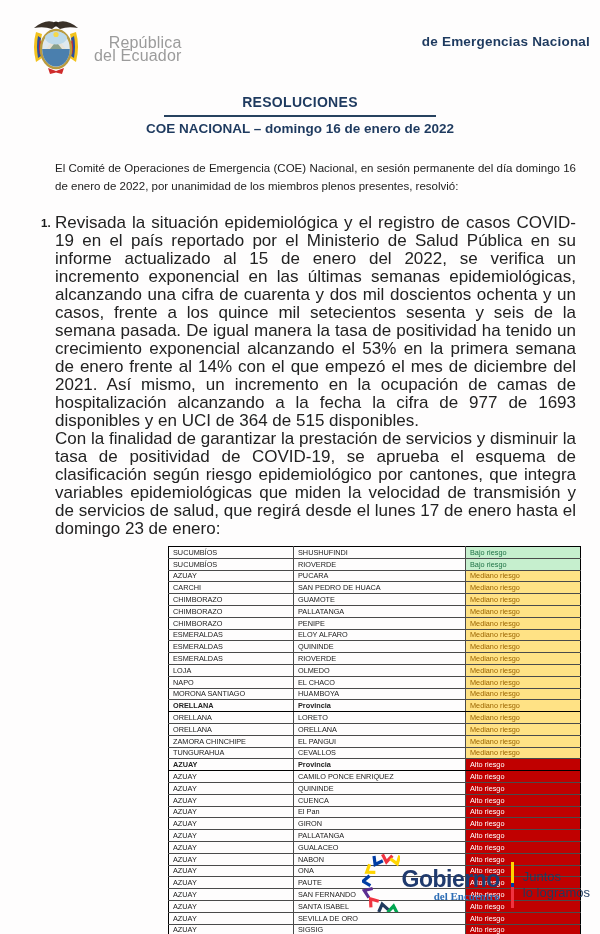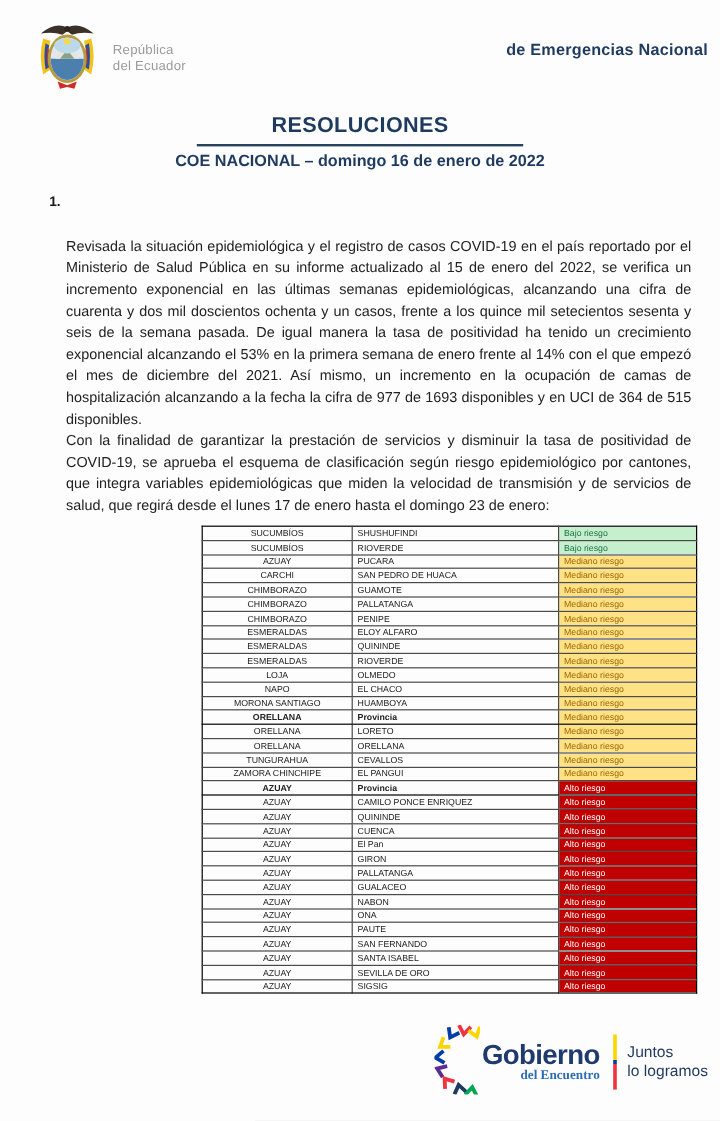--- a/index.html
+++ b/index.html
@@ -6,50 +6,50 @@
   html,body { background:#e9e9e9; }
   body { font-family:"Liberation Sans", sans-serif; }
   .page {
     position:relative; width:600px; height:934px; margin:0 auto;
     background:#fefdfd; overflow:hidden; color:#1a1a1a;
   }
   
   .header { display:flex; justify-content:space-between; align-items:flex-start;
     padding:16px 10px 0 24px; }
   .logo-block { display:flex; align-items:center; gap:6px; }
-  .logo-text { color:#9b9b9b; font-size:11px; line-height:13px; letter-spacing:.2px; }
+  .logo-text { color:#9b9b9b; font-size:16px; line-height:13px; letter-spacing:.2px;text-align:right; }
   .org-title { text-align:right; color:#1e3a5f; font-weight:bold; font-size:13.5px;
     line-height:16.5px; padding-top:18px; letter-spacing:.2px; }
   
   .titles { text-align:center; margin-top:12px; }
-  .title-main { color:#1e3a5f; font-weight:bold; font-size:18px; letter-spacing:.3px; }
+  .title-main { color:#1e3a5f; font-weight:bold; font-size:14px; letter-spacing:.3px; }
   .title-rule { width:272px; border:none; border-top:2px solid #27425f; margin:5px auto 4px auto; }
   .title-sub { color:#1e3a5f; font-weight:bold; font-size:13.5px; }
   
   .doc-body { padding:0 24px 0 55px; }
   .intro { margin-top:23px; font-size:11.5px; line-height:18px; text-align:justify; color:#222; }
   .list-item { display:flex; margin-top:19px; }
   .list-num { font-weight:bold; font-size:11.5px; line-height:18px; width:14px; flex:0 0 14px;
     margin-left:-14px; }
-  .list-text { font-size:12px; line-height:18px; text-align:justify; color:#222;margin-top:36px; }
+  .list-text { font-size:17px; line-height:18px; text-align:justify; color:#222; }
   .list-text p + p { margin-top:0; }
   
   .risk-table-wrap { margin:8px 0 0 113px; }
   table.risk-table { border-collapse:collapse; table-layout:fixed; width:412px;
     font-size:7.3px; }
   table.risk-table td { border:1px solid #4a4a4a; padding:0 4px; height:11.8px;
     line-height:9px; overflow:hidden; white-space:nowrap; color:#222; }
   table.risk-table col.c1 { width:125px; }
   table.risk-table col.c2 { width:172px; }
   table.risk-table col.c3 { width:115px; }
   table.risk-table td.risk { text-align:left; font-weight:normal; }
   tr.provincia-row td { font-weight:bold; border-top:1.6px solid #000; border-bottom:1.6px solid #000; }
   table.risk-table tr:first-child td { border-top:1.6px solid #000; }
   table.risk-table tr:last-child td { border-bottom:1.6px solid #000; }
-  table.risk-table td:first-child { border-left:1.6px solid #000;text-align:center; }
+  table.risk-table td:first-child { border-left:1.6px solid #000; }
   table.risk-table td:last-child { border-right:1.6px solid #000; }
   
   .footer { position:absolute; right:10px; bottom:22px; display:flex; align-items:center; }
   .brand-chevrons { width:38px; height:58px; margin-right:2px; margin-top:-4px; }
   .brand-text { text-align:center; }
   .brand-name { color:#1f3a6e; font-weight:bold; font-size:23px; line-height:22px; letter-spacing:-.5px; }
   .brand-sub { color:#2d6db5; font-weight:bold; font-size:11px; line-height:12px; text-align:right;font-family:Liberation Serif, serif; }
   .brand-divider { width:3px; height:46px; margin:0 9px 0 11px;
     background:linear-gradient(to bottom, #ffd500 0 46%, #003da5 46% 54%, #ef3340 54% 100%); }
   .brand-tagline { color:#1e3a5f; font-size:13px; line-height:16px; }
@@ -92,20 +92,21 @@
     </div>
   </div>
 
   <div class="titles">
     <div class="title-main">RESOLUCIONES</div>
     <hr class="title-rule">
     <div class="title-sub">COE NACIONAL – domingo 16 de enero de 2022</div>
   </div>
 
   <div class="doc-body">
+    <p class="intro">El Comité de Operaciones de Emergencia (COE) Nacional, en sesión permanente del día domingo 16 de enero de 2022, por unanimidad de los miembros plenos presentes, resolvió:</p>
 
     <div class="list-item">
       <div class="list-num">1.</div>
       <div class="list-text">
         <p>Revisada la situación epidemiológica y el registro de casos COVID-19 en el país reportado por el Ministerio de Salud Pública en su informe actualizado al 15 de enero del 2022, se verifica un incremento exponencial en las últimas semanas epidemiológicas, alcanzando una cifra de cuarenta y dos mil doscientos ochenta y un casos, frente a los quince mil setecientos sesenta y seis de la semana pasada. De igual manera la tasa de positividad ha tenido un crecimiento exponencial alcanzando el 53% en la primera semana de enero frente al 14% con el que empezó el mes de diciembre del 2021. Así mismo, un incremento en la ocupación de camas de hospitalización alcanzando a la fecha la cifra de 977 de 1693 disponibles y en UCI de 364 de 515 disponibles.</p>
         <p>Con la finalidad de garantizar la prestación de servicios y disminuir la tasa de positividad de COVID-19, se aprueba el esquema de clasificación según riesgo epidemiológico por cantones, que integra variables epidemiológicas que miden la velocidad de transmisión y de servicios de salud, que regirá desde el lunes 17 de enero hasta el domingo 23 de enero:</p>
       </div>
     </div>
 
     <div class="risk-table-wrap">
@@ -190,27 +191,27 @@
               <td>ORELLANA</td>
               <td>LORETO</td>
               <td class="risk" style="background: rgb(255, 226, 133); color: rgb(156, 101, 0);">Mediano riesgo</td>
             </tr>
             <tr>
               <td>ORELLANA</td>
               <td>ORELLANA</td>
               <td class="risk" style="background: rgb(255, 226, 133); color: rgb(156, 101, 0);">Mediano riesgo</td>
             </tr>
             <tr>
+              <td>ZAMORA CHINCHIPE</td>
+              <td>EL PANGUI</td>
+              <td class="risk" style="background: rgb(255, 226, 133); color: rgb(156, 101, 0);">Mediano riesgo</td>
+            </tr>
+            <tr>
               <td>TUNGURAHUA</td>
               <td>CEVALLOS</td>
-              <td class="risk" style="background: rgb(255, 226, 133); color: rgb(156, 101, 0);">Mediano riesgo</td>
-            </tr>
-            <tr>
-              <td>ZAMORA CHINCHIPE</td>
-              <td>EL PANGUI</td>
               <td class="risk" style="background: rgb(255, 226, 133); color: rgb(156, 101, 0);">Mediano riesgo</td>
             </tr>
             <tr class="provincia-row">
               <td>AZUAY</td>
               <td>Provincia</td>
               <td class="risk" style="background: rgb(192, 0, 0); color: rgb(255, 255, 255);">Alto riesgo</td>
             </tr>
             <tr>
               <td>AZUAY</td>
               <td>CAMILO PONCE ENRIQUEZ</td>

